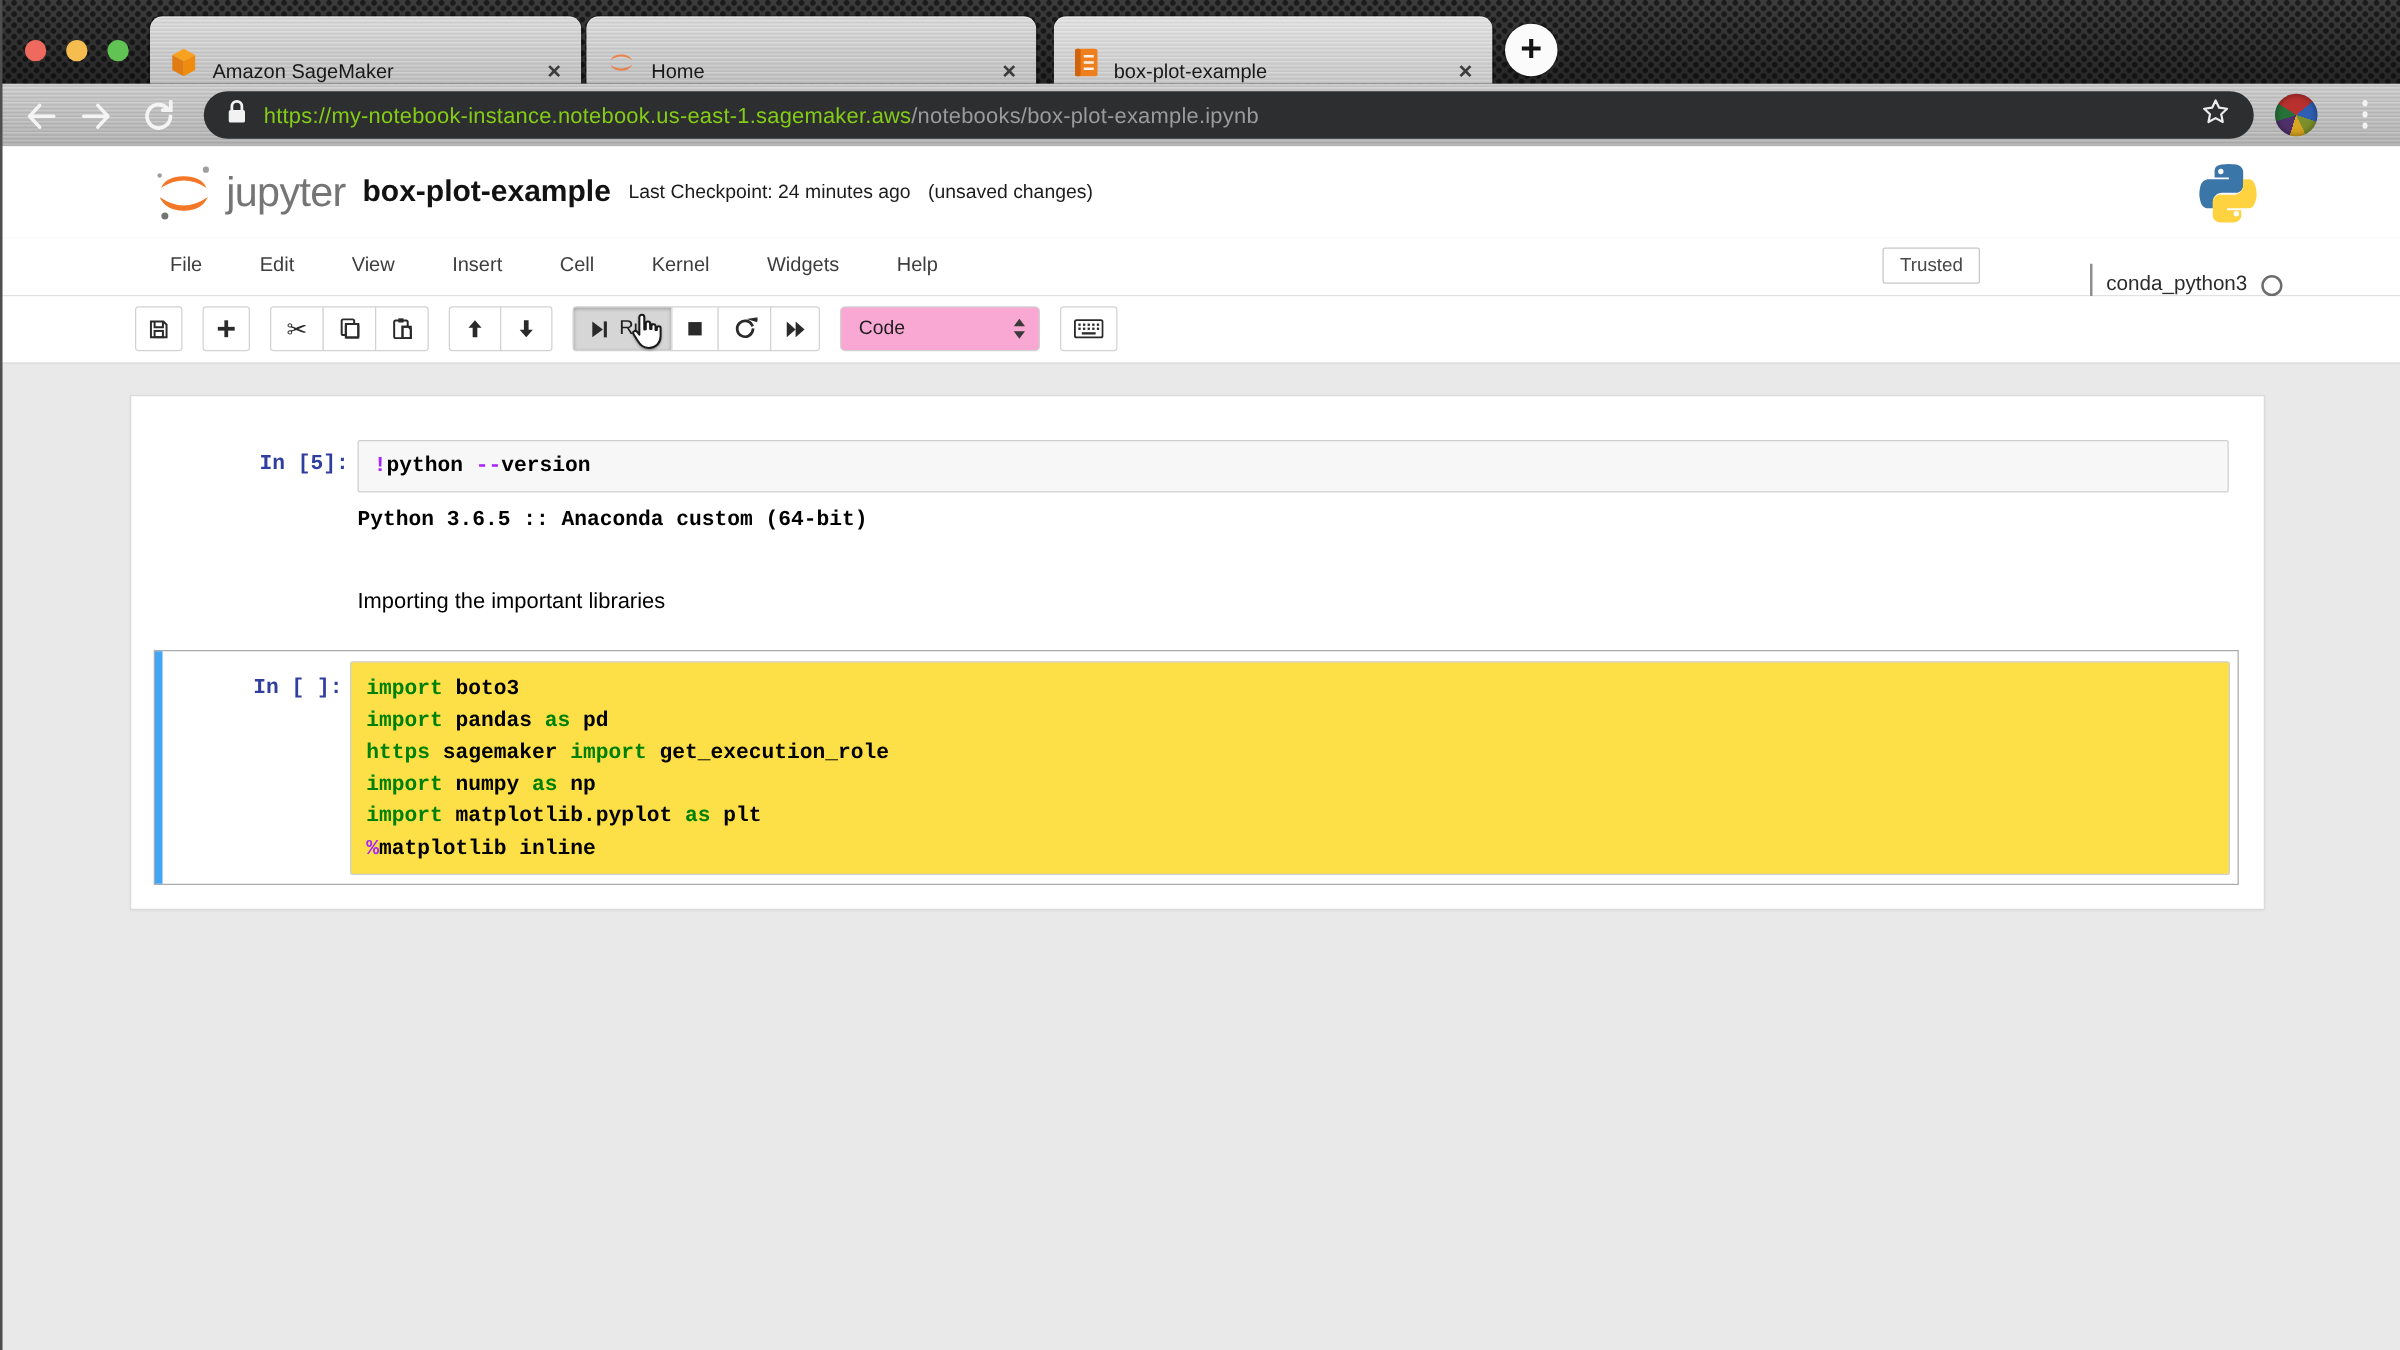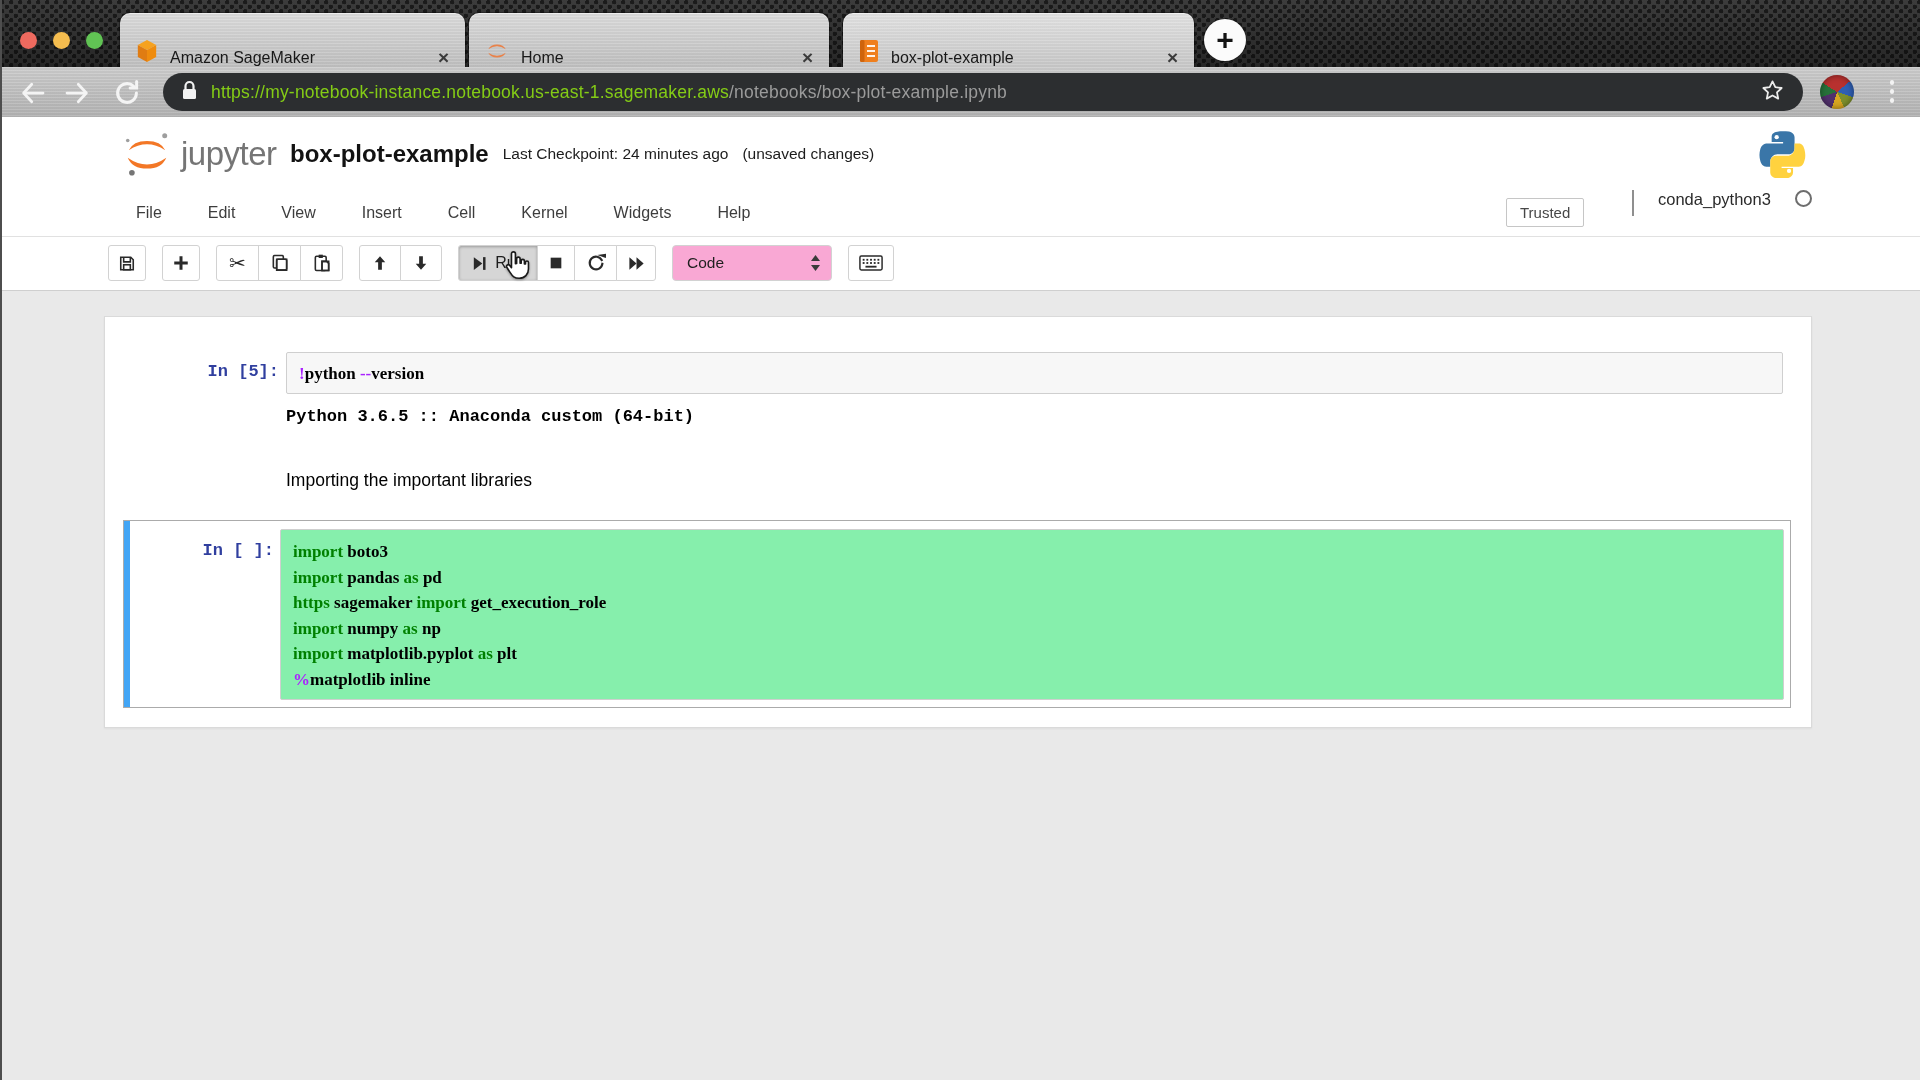--- a/index.html
+++ b/index.html
@@ -59,21 +59,21 @@
   .unsaved { font-size:15.5px; color:#1c1c1c; }
   .pylogo { position:absolute; right:112px; top:11px; }
 
   
   .menubar { position:absolute; left:0; top:190px; width:1920px; height:47px; background:#fff;
     border-bottom:1px solid #e1e1e1; }
   .menu-list { display:flex; gap:30px; padding-left:128px; height:100%; align-items:center; }
   .menu-item { font-size:16px; color:#3d3d3d; padding:0 8px; white-space:nowrap; }
   .trusted { position:absolute; left:1506px; top:8px; border:1px solid #c6c6c6; border-radius:2px;
     padding:5px 13px; font-size:15px; color:#474747; background:#fff; }
-  .kernel-group { position:absolute; left:1632px; top:0; height:47px; display:flex; align-items:flex-start; gap:24px; }
+  .kernel-group { position:absolute; left:1672px; top:0; height:47px; display:flex; align-items:flex-end; gap:11px; }
   .kernel-divider { width:2px; height:26px; background:#8f8f8f; }
   .kernel-name { font-size:16.5px; color:#2b2b2b; }
   .kernel-circle { width:17px; height:17px; border-radius:50%; border:2.5px solid #6d6d6d; background:#fff; }
 
   
   .toolbar { position:absolute; left:0; top:237px; width:1920px; height:54px; background:#fff;
     border-bottom:1px solid #cfcfcf; }
   .tb-row { position:absolute; left:108px; top:8px; display:flex; gap:16px; align-items:center; }
   .btn-group { display:flex; }
   .tbtn { height:36px; min-width:38px; background:#fff; border:1px solid #d2d2d2; border-radius:3px;
@@ -96,23 +96,23 @@
   .mono { font-family:"Liberation Mono","DejaVu Sans Mono",monospace; font-weight:bold; font-size:17px; }
   .prompt { color:#303F9F; }
   .cell1-prompt { position:absolute; left:0; top:45px; width:174px; text-align:right; line-height:20px; }
   .cell1-input { position:absolute; left:181px; top:35px; width:1497px; height:42px; background:#f7f7f7;
     border:1px solid #cfcfcf; border-radius:2px; padding:8px 12px; }
   .cell1-output { position:absolute; left:181px; top:89px; color:#000; line-height:22px; }
   .markdown-cell { position:absolute; left:181px; top:153px; font-size:17.5px; color:#000; }
   .cell2 { position:absolute; left:18px; top:203px; width:1668px; height:188px; border:1px solid #ababab; background:#fff; }
   .cell2-bluebar { position:absolute; left:0; top:0; width:6px; height:186px; background:#42A5F5; }
   .cell2-prompt { position:absolute; left:0; top:20px; width:150px; text-align:right; line-height:20px; }
-  .cell2-input { position:absolute; left:156px; top:8px; width:1504px; height:171px; background:#86efac;
+  .cell2-input { position:absolute; left:156px; top:8px; width:1504px; height:171px; background:#fde047;
     border:1px solid #cfcfcf; border-radius:2px; padding:9px 12px; }
-  .code-line { white-space:pre; line-height:25.5px; color:#000;font-family:Liberation Serif, serif; }
+  .code-line { white-space:pre; line-height:25.5px; color:#000; }
   .tok-plain { color:#000; }
   .tok-kw { color:#008000; }
   .tok-magic { color:#AA22FF; }
   .tok-op { color:#AA22FF; }
 
   [data-interactable="true"] { cursor:pointer; }
 </style>
 </head>
 <body>
 

